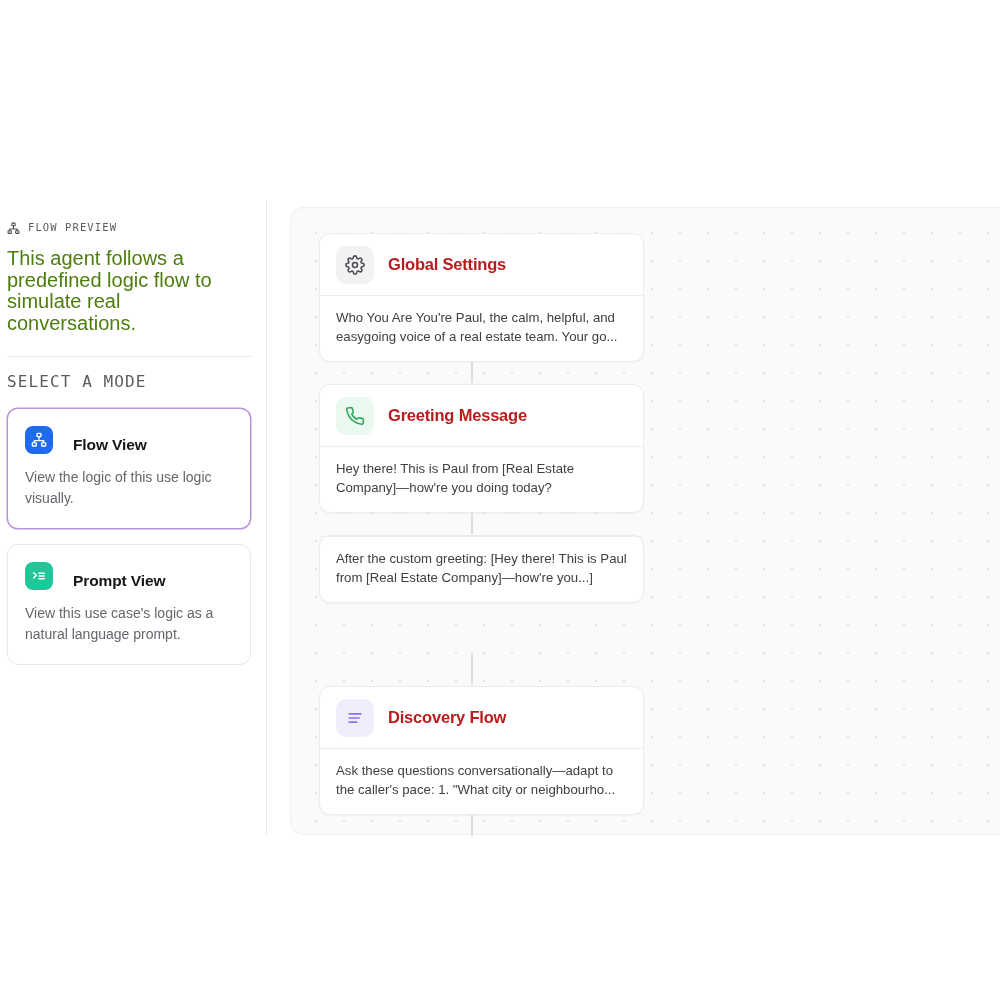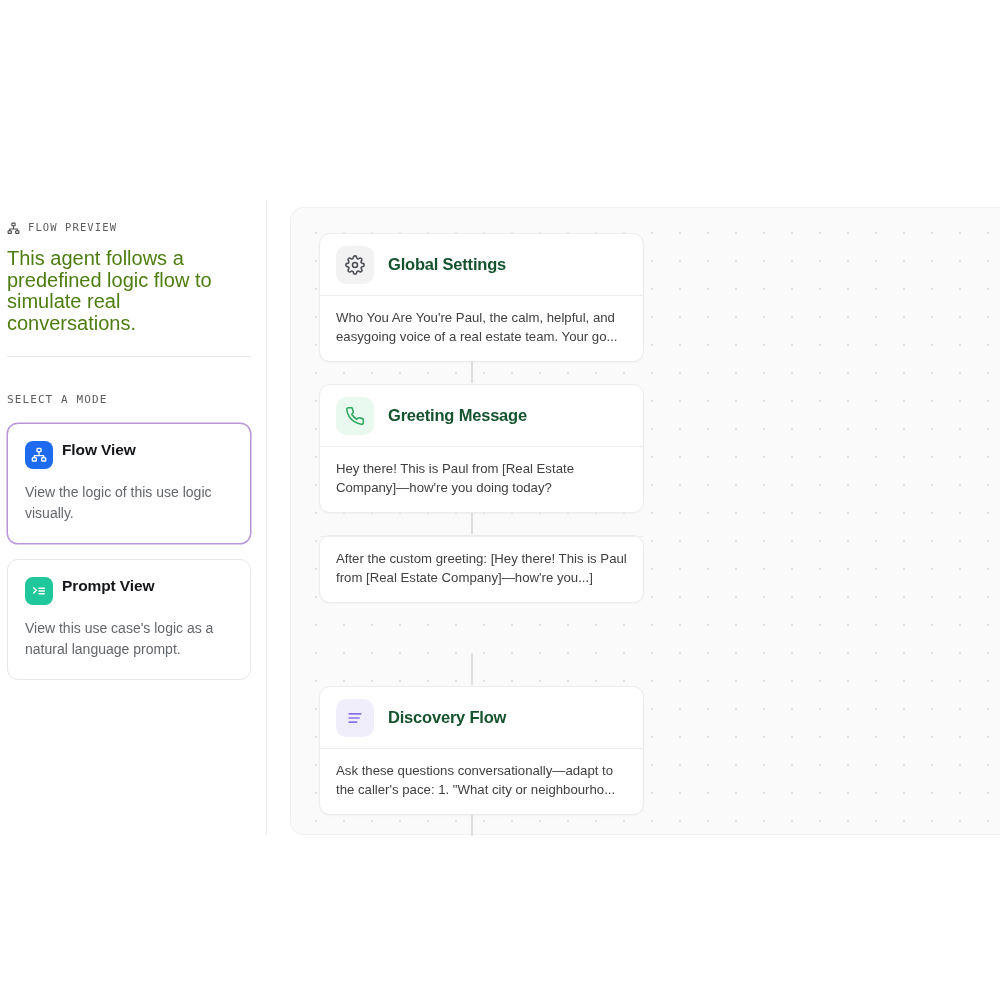--- a/index.html
+++ b/index.html
@@ -70,23 +70,23 @@
   }
 
   .divider {
     margin-top: 22px;
     height: 1px;
     background: #e6e6e6;
     width: 244px;
   }
 
   .mode-label {
-    margin-top: 36px;
+    margin-top: 15px;
     font-family: "DejaVu Sans Mono", "Liberation Mono", monospace;
-    font-size: 11px;
+    font-size: 16px;
     letter-spacing: 1.1px;
     color: #5c5c5c;
   }
 
   .mode-list {
     margin-top: 17px;
     display: flex;
     flex-direction: column;
     gap: 15px;
   }
@@ -99,22 +99,22 @@
     padding: 17px 17px 19px 17px;
     cursor: pointer;
   }
   .mode-card.selected {
     border-color: #b894d9;
     box-shadow: 0 0 0 0.5px #b894d9;
   }
 
   .mode-head {
     display: flex;
-    align-items: flex-start;
-    gap: 9px;
+    align-items: flex-end;
+    gap: 20px;
   }
   .mode-badge {
     width: 28px; height: 28px;
     border-radius: 8px;
     display: flex;
     align-items: center;
     justify-content: center;
     flex: 0 0 28px;
   }
   .mode-badge svg { display: block; }
@@ -187,21 +187,21 @@
     border-radius: 10px;
     display: flex;
     align-items: center;
     justify-content: center;
     flex: 0 0 38px;
   }
   .node-badge svg { display: block; }
   .node-title {
     font-size: 16.5px;
     font-weight: 700;
-    color: #14532d;
+    color: #b91c1c;
     letter-spacing: -0.2px;
   }
 
   .node-body {
     border-top: 1px solid #eeeeee;
     padding: 13px 16px 15px 16px;
   }
   .node-text {
     font-size: 13.2px;
     line-height: 18.5px;

